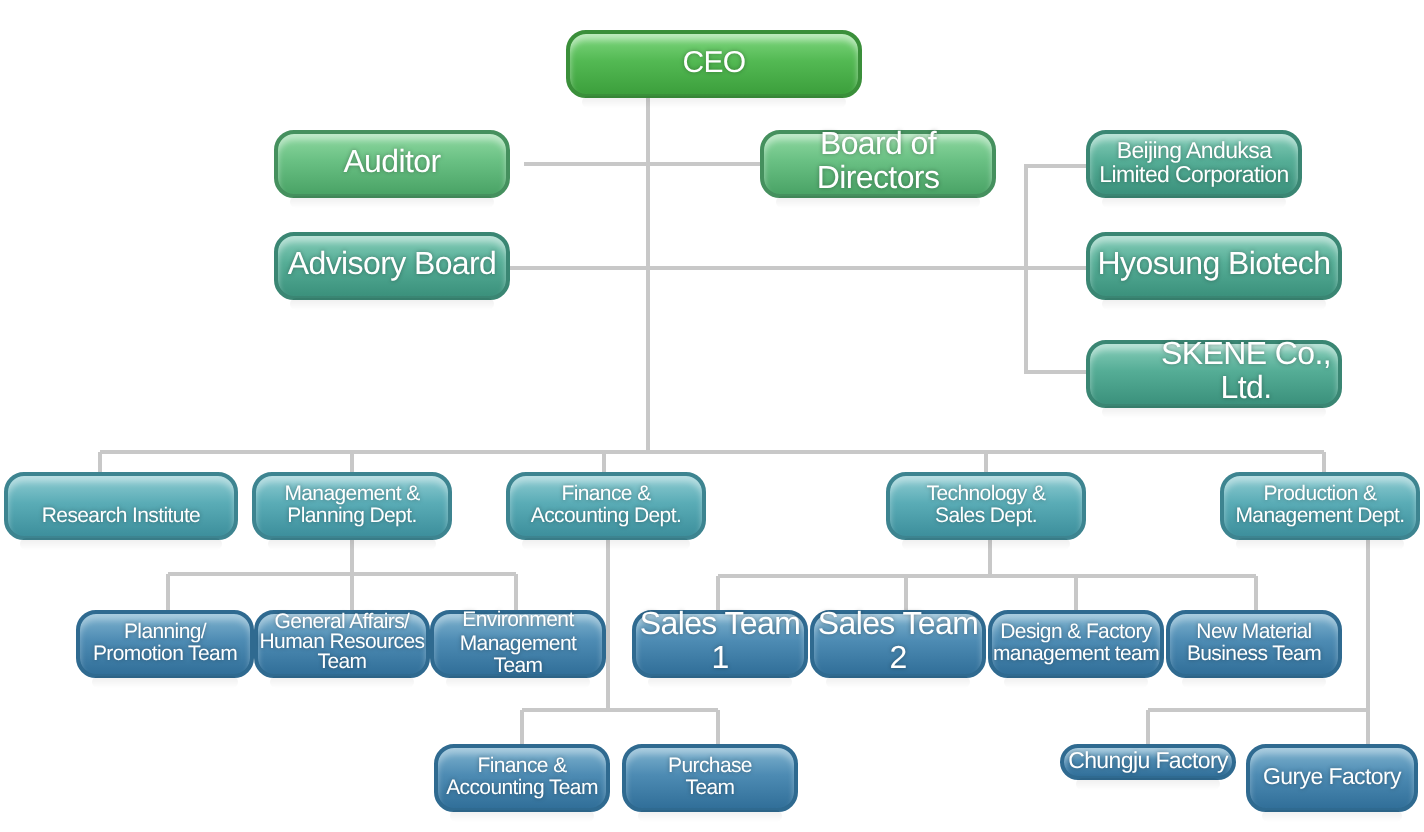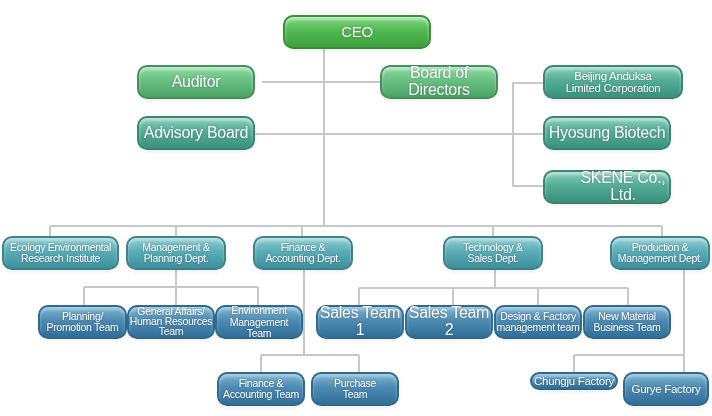--- a/index.html
+++ b/index.html
@@ -81,32 +81,32 @@
 </div>
 
 <div class="node g-mid fs14" style="left:380px;top:65px;width:118px;height:34px;">
   <span>Board of Directors</span>
 </div>
 
 <div class="node g-teal fs14" style="left:137px;top:116px;width:118px;height:34px;">
   <span>Advisory Board</span>
 </div>
 
-<div class="node g-teal fs12" style="left:543px;top:65px;width:140px;height:34px;">
+<div class="node g-teal fs12" style="left:543px;top:65px;width:108px;height:34px;">
   <span><span>Beijing Anduksa</span><br><span>Limited Corporation</span></span>
 </div>
 <div class="node g-teal fs14" style="left:543px;top:116px;width:128px;height:34px;">
   <span>Hyosung Biotech</span>
 </div>
 <div class="node g-teal fs14" style="left:543px;top:170px;width:128px;height:34px;padding-left:32px;">
   <span>SKENE Co., Ltd.</span>
 </div>
 
 <div class="node t-cyan fs11" style="left:2px;top:236px;width:117px;height:34px;">
-  <span><span>Ecology Environmental</span><br><span>Research Institute</span></span>
+  <span><br><span>Research Institute</span></span>
 </div>
 <div class="node t-cyan fs11" style="left:126px;top:236px;width:100px;height:34px;">
   <span><span>Management &amp;</span><br><span>Planning Dept.</span></span>
 </div>
 <div class="node t-cyan fs11" style="left:253px;top:236px;width:100px;height:34px;">
   <span><span>Finance &amp;</span><br><span>Accounting Dept.</span></span>
 </div>
 <div class="node t-cyan fs11" style="left:443px;top:236px;width:100px;height:34px;">
   <span><span>Technology &amp;</span><br><span>Sales Dept.</span></span>
 </div>

